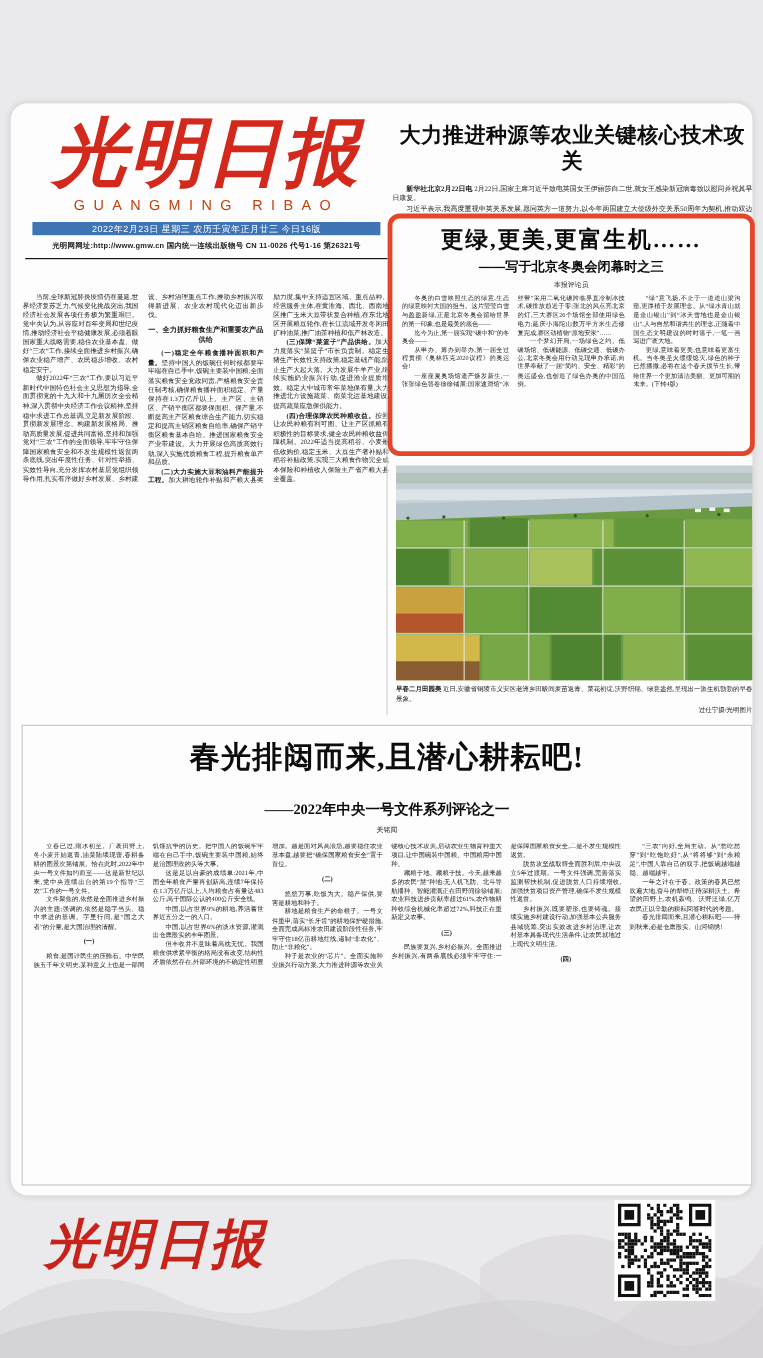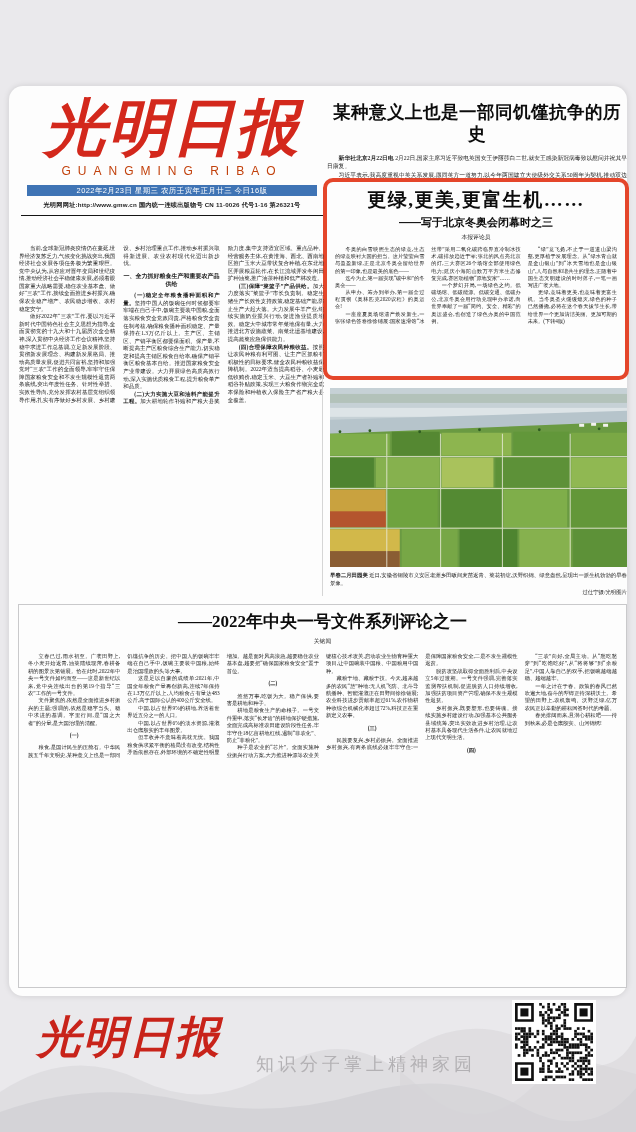--- a/index.html
+++ b/index.html
@@ -46,21 +46,21 @@
            font-size:5.2px;line-height:1.38;text-align:justify;color:#1b1b1b;}
   
   .photo{position:absolute;left:321px;top:302px;width:297px;margin:0;}
   .photo svg{display:block;width:297px;height:179px;}
   .photo figcaption{margin-top:4px;font-size:5.4px;line-height:1.55;text-align:justify;color:#1b1b1b;}
   .photo .credit{display:block;text-align:right;}
   
   .bot-art{position:absolute;left:9px;top:518px;width:609px;height:384px;box-sizing:border-box;
            border:1px solid #c9c9cb;background:#fdfdfd;text-align:center;}
   .bot-title{margin-top:9px;font-size:25px;font-weight:900;color:#0c0c0c;letter-spacing:1px;}
-  .bot-sub{margin-top:5px;font-size:17px;font-weight:900;color:#0c0c0c;}
+  .bot-sub{margin-top:19px;font-size:12px;font-weight:900;color:#0c0c0c;}
   .bot-byline{margin-top:4px;font-size:5.8px;color:#222;}
   .bot-body{margin:7px 9px 0 9px;height:300px;column-count:6;column-gap:7px;overflow:hidden;
             font-size:5.3px;line-height:1.4;text-align:justify;color:#1b1b1b;}
   .bot-body p.sec{text-align:center;text-indent:0;font-weight:bold;margin:5px 0;}
   .vline{position:absolute;left:313px;top:210px;height:300px;border-left:1px solid #d5d5d5;}
   
   .footer{position:absolute;left:0;top:996px;width:636px;height:136px;}
   .f-logo{position:absolute;left:34px;top:16px;width:190px;text-align:center;font-size:44px;
           color:#c8231a;font-weight:bold;font-style:italic;letter-spacing:2px;line-height:1.2;}
   .f-date{position:absolute;left:256px;top:18px;font-size:25px;color:#4c4c50;letter-spacing:2px;
@@ -78,21 +78,21 @@
 
     <header class="masthead">
       <div class="logo">光明日报</div>
       <div class="pinyin">GUANGMING RIBAO</div>
       <div class="datebar">2022年2月23日 星期三 农历壬寅年正月廿三 今日16版</div>
       <div class="infoline">光明网网址:http://www.gmw.cn 国内统一连续出版物号 CN 11-0026 代号1-16 第26321号</div>
       <div class="mast-rule"></div>
     </header>
 
     <section class="tr-art">
-      <h2>某种意义上也是一部同饥馑抗争的历史</h2>
+      <h2>大力推进种源等农业关键核心技术攻关</h2>
       <div class="tr-body">
         <p><b>新华社北京2月22日电 </b><span>2月22日,国家主席习近平致电英国女王伊丽莎白二世,就女王感染新冠病毒致以慰问并祝其早日康复。</span></p>
         <p>习近平表示,我高度重视中英关系发展,愿同英方一道努力,以今年两国建立大使级外交关系50周年为契机,推动双边关系取得新进展。</p>
       </div>
     </section>
 
     <section class="editorial">
       <div class="ed-title">更绿,更美,更富生机……</div>
       <div class="ed-sub">——写于北京冬奥会闭幕时之三</div>
       <div class="ed-byline">本报评论员</div>
@@ -175,20 +175,21 @@
             <rect x="274" y="36" width="5" height="3"></rect>
         </g>
       </svg>
       <figcaption>
         <b>早春二月田园美 </b><span>近日,安徽省铜陵市义安区老洲乡田畈间麦苗返青、菜花初绽,沃野织锦、绿意盎然,呈现出一派生机勃勃的早春景象。</span>
         <span class="credit">过仕宁摄/光明图片</span>
       </figcaption>
     </figure>
 
     <section class="bot-art">
+      <div class="bot-title">春光排闼而来,且潜心耕耘吧!</div>
       <div class="bot-sub">——2022年中央一号文件系列评论之一</div>
       <div class="bot-byline">关铭闻</div>
       <div class="bot-body">
           <p>立春已过,雨水初至。广袤田野上,冬小麦开始返青,油菜陆续现蕾,春耕备耕的图景次第铺展。恰在此时,2022年中央一号文件如约而至——这是新世纪以来,党中央连续出台的第19个指导“三农”工作的一号文件。</p>
           <p>文件聚焦的,依然是全面推进乡村振兴的主题;强调的,依然是稳字当头、稳中求进的基调。字里行间,是“国之大者”的分量,是大国治理的清醒。</p>
           <p class="sec">(一)</p>
           <p>粮食,是国计民生的压舱石。中华民族五千年文明史,某种意义上也是一部同饥馑抗争的历史。把中国人的饭碗牢牢端在自己手中,饭碗主要装中国粮,始终是治国理政的头等大事。</p>
           <p>这是足以自豪的成绩单:2021年,中国全年粮食产量再创新高,连续7年保持在1.3万亿斤以上,人均粮食占有量达483公斤,高于国际公认的400公斤安全线。</p>
           <p>中国,以占世界9%的耕地,养活着世界近五分之一的人口。</p>
           <p>中国,以占世界6%的淡水资源,灌溉出仓廪殷实的丰年图景。</p>
@@ -211,21 +212,20 @@
 
   </div>
 
   <footer class="footer">
     <svg class="mountains" viewBox="0 0 636 136" preserveAspectRatio="none">
       <path d="M0,96 Q70,50 140,84 T280,72 T420,92 T560,58 L636,78 L636,136 L0,136 Z" fill="#dcdbde" opacity="0.8"></path>
       <path d="M0,116 Q90,84 180,104 T360,98 T520,110 T636,92 L636,136 L0,136 Z" fill="#cfcfd3" opacity="0.7"></path>
       <path d="M400,60 Q470,10 540,52 T636,40 L636,136 L400,136 Z" fill="#d7d6d9" opacity="0.55"></path>
     </svg>
     <div class="f-logo">光明日报</div>
-    <div class="f-slogan">知识分子掌上精神家园</div>
     <svg class="qr" viewBox="0 0 29 29">
       <rect width="29" height="29" fill="#fff"></rect>
       <g fill="#111">
         <path d="M0,0h7v7h-7z M1,1v5h5v-5z" fill-rule="evenodd"></path>
         <rect x="2" y="2" width="3" height="3"></rect>
         <path d="M22,0h7v7h-7z M23,1v5h5v-5z" fill-rule="evenodd"></path>
         <rect x="24" y="2" width="3" height="3"></rect>
         <path d="M0,22h7v7h-7z M1,23v5h5v-5z" fill-rule="evenodd"></path>
         <rect x="2" y="24" width="3" height="3"></rect>
       </g>

